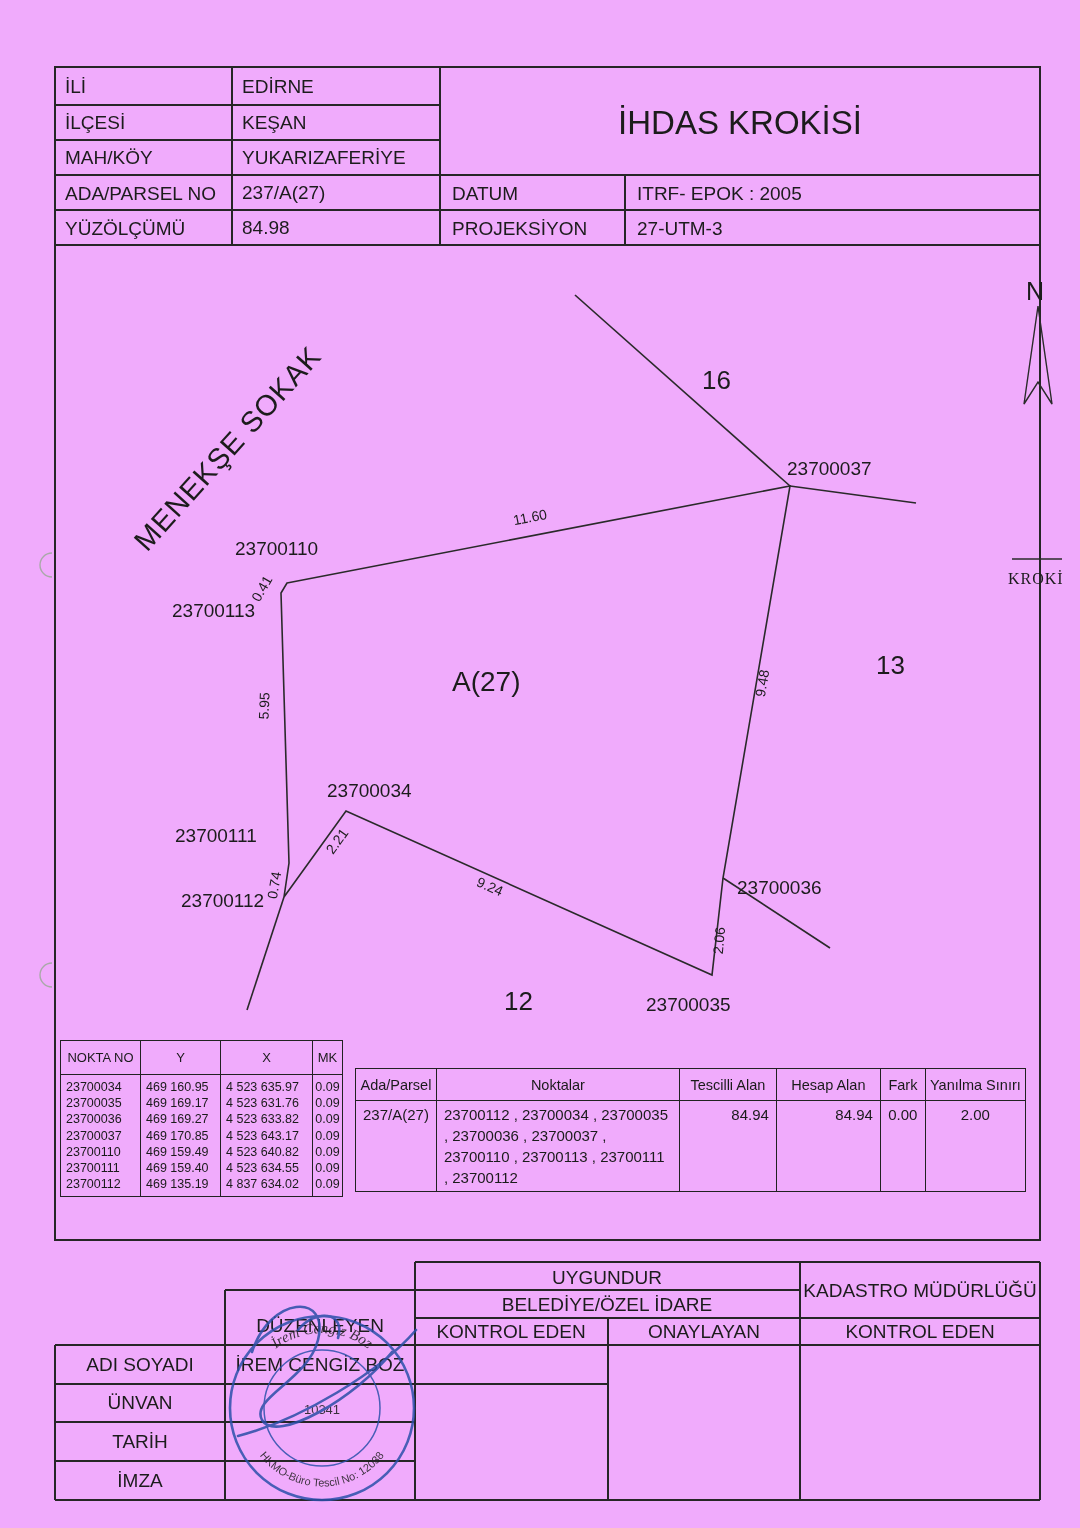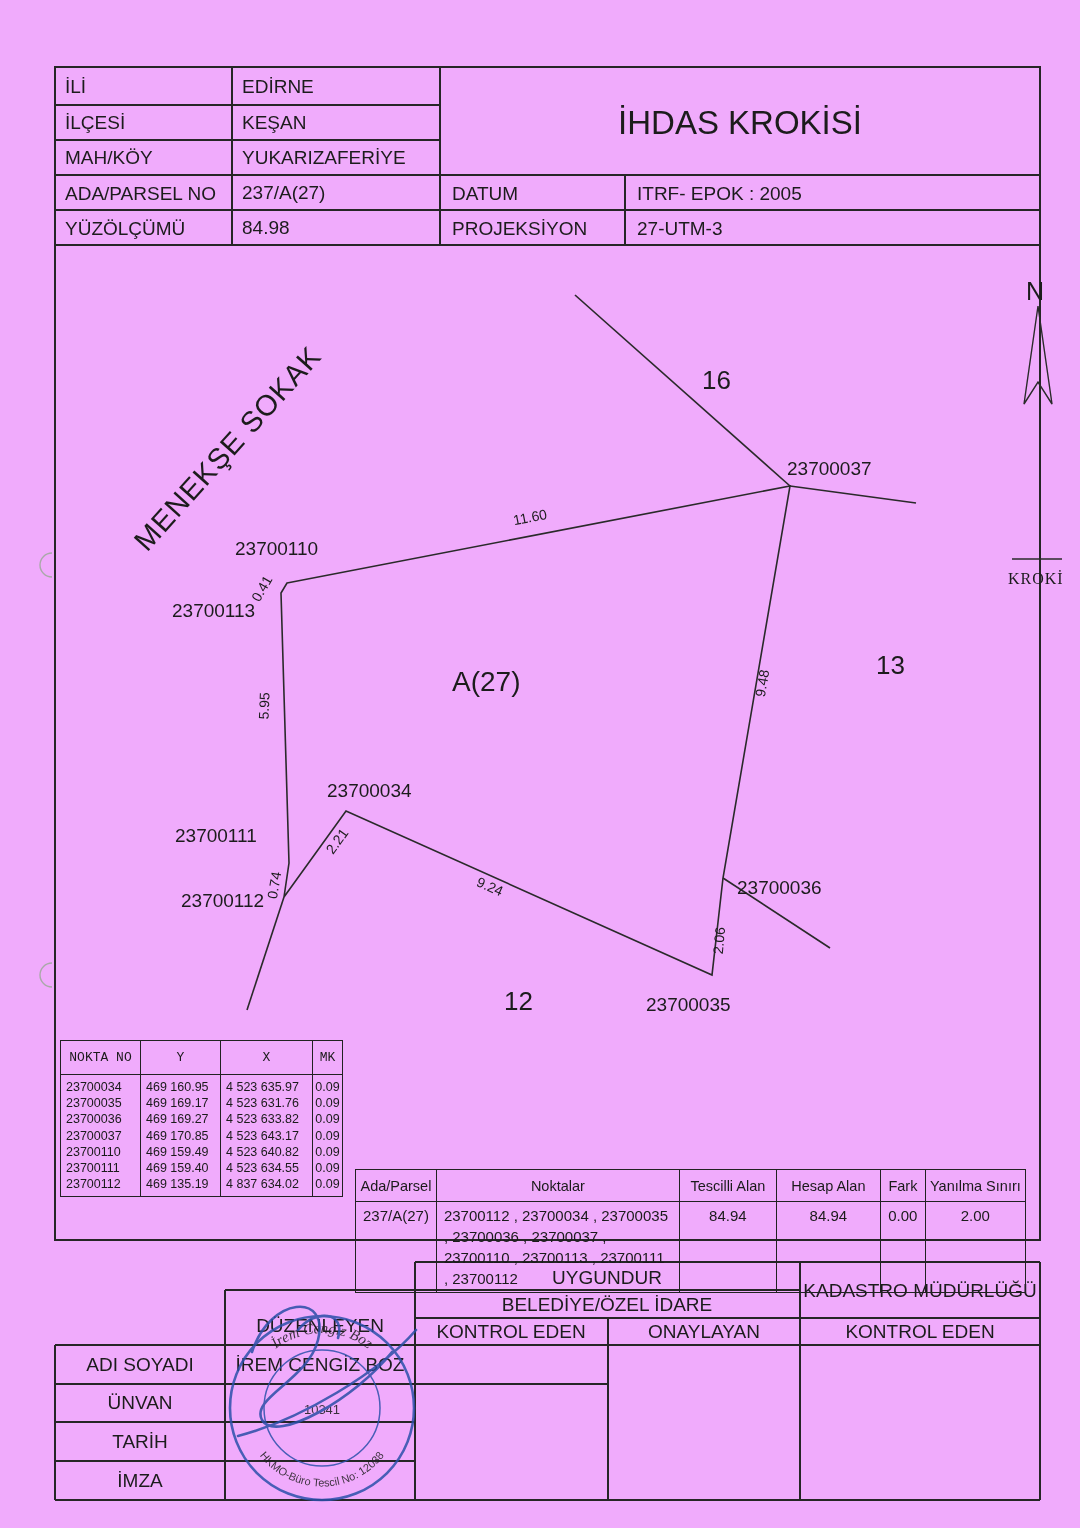--- a/index.html
+++ b/index.html
@@ -7,34 +7,34 @@
   body { font-family:"Liberation Sans", sans-serif; color:#1b1b1b; }
   .page { position:relative; width:1080px; height:1528px; background:#f0abfc; overflow:hidden;padding-left:12px; }
   .layer { position:absolute; left:0; top:0; }
   svg text { font-family:"Liberation Sans", sans-serif; fill:#1c1c1c; }
   svg .serif { font-family:"Liberation Serif", serif; }
 
   table { border-collapse:collapse; background:transparent; }
 
   
   .coord-table { position:absolute; left:60px; top:1040px; }
-  .coord-table th { font-size:13px; font-weight:normal; border:1.6px solid #222; height:34px; padding:0 3px;font-family:Liberation Mono, monospace; }
+  .coord-table th { font-size:13px; font-weight:normal; border:1.6px solid #222; height:34px; padding:0 3px; }
   .coord-table td { font-size:12.5px; line-height:16.2px; border-left:1.4px solid #222; border-right:1.4px solid #222; padding:0 5px; white-space:nowrap; }
   .coord-table { border:1.8px solid #222; }
   .coord-table tbody tr:first-child td { padding-top:4px; }
   .coord-table tbody tr:last-child td { padding-bottom:4px; border-bottom:1.6px solid #222; }
   .coord-table td:nth-child(1) { text-align:left; }
   .coord-table td:nth-child(2), .coord-table td:nth-child(3) { text-align:left; }
   .coord-table td:nth-child(4) { text-align:center; padding:0 2px; }
 
   
-  .parcel-table { position:absolute; left:355px; top:1169px;border-radius:29px; }
+  .parcel-table { position:absolute; left:355px; top:1068px;border-radius:29px; }
   .parcel-table th { font-size:14.5px; font-weight:normal; border:1.6px solid #222; height:32px; padding:0 4px; }
   .parcel-table td { font-size:15px; border:1.6px solid #222; vertical-align:top; padding:3px 7px; line-height:21px; }
-  .parcel-table .num { text-align:center; }
+  .parcel-table .num { text-align:right; }
   .parcel-table .ctr { text-align:center; }
 </style>
 </head>
 <body>
 
 <div class="page">
 
   <svg class="layer" width="1080" height="1528" viewBox="0 0 1080 1528">
 
     <g stroke="#262626" stroke-width="2" fill="none">

